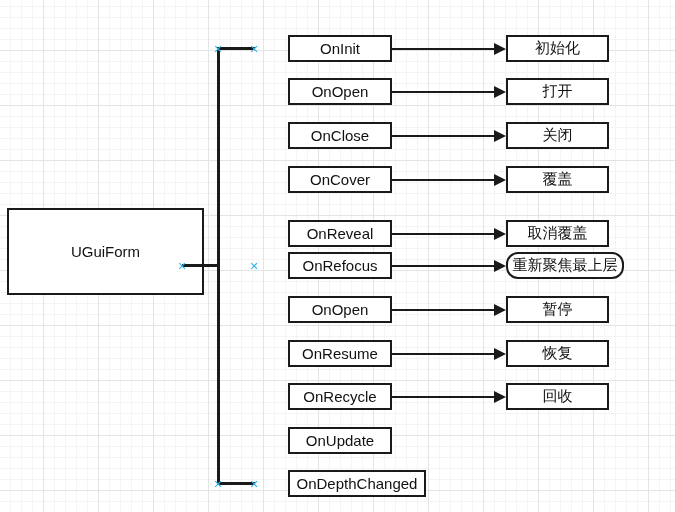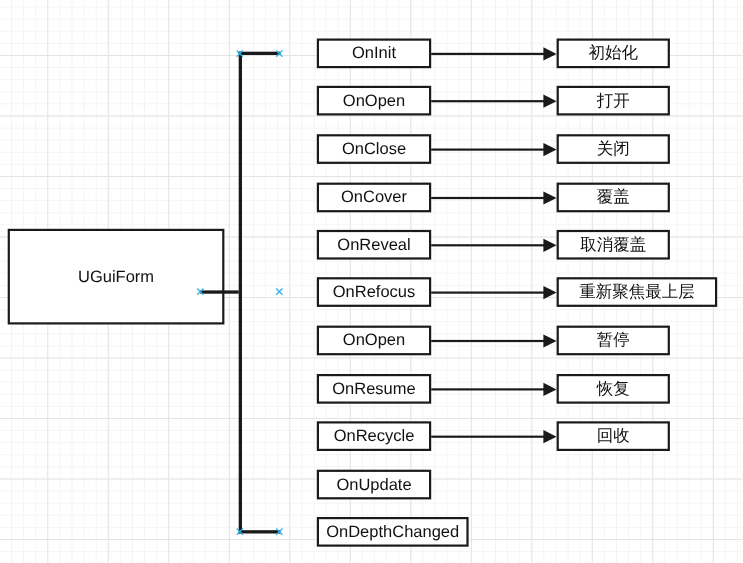--- a/index.html
+++ b/index.html
@@ -18,21 +18,21 @@
   .box{
     position:absolute;box-sizing:border-box;background:#ffffff;
     border:2px solid #1a1a1a;display:flex;align-items:center;justify-content:center;
     font-size:15px;color:#111;white-space:nowrap;
   }
   .root-box{left:7px;top:208px;width:197px;height:87px;}
   .row{position:absolute;left:0;width:675px;height:27px;}
   .mbox{left:288px;top:0;width:104px;height:27px;}
   .mbox.wide{width:138px;}
   .tbox{left:506px;top:0;width:103px;height:27px;}
-  .tbox.wide{width:146px;}
+  .tbox.wide{width:118px;border-radius:12px;}
   .aline{position:absolute;left:392px;top:12.5px;width:103px;height:2px;background:#1a1a1a;}
   .ahead{
     position:absolute;left:494px;top:7.5px;width:0;height:0;
     border-left:12px solid #1a1a1a;border-top:6px solid transparent;border-bottom:6px solid transparent;
   }
   .spine{position:absolute;background:#1a1a1a;}
   .spine-v{left:217px;top:47px;width:3px;height:438px;}
   .spine-top{left:217px;top:47px;width:38px;height:3px;}
   .spine-bottom{left:217px;top:482px;width:38px;height:3px;}
   .spine-root{left:182px;top:264px;width:35px;height:3px;}
@@ -100,21 +100,21 @@
     <div class="box mbox">
         <span>OnCover</span>
       </div>
     <div class="aline"></div>
     <div class="ahead"></div>
     <div class="box tbox">
         <span>覆盖</span>
       </div>
   </div>
 
-  <div class="row" style="top:209px">
+  <div class="row" style="top:220px">
     <div class="box mbox">
         <span>OnReveal</span>
       </div>
     <div class="aline"></div>
     <div class="ahead"></div>
     <div class="box tbox">
         <span>取消覆盖</span>
       </div>
   </div>
 

